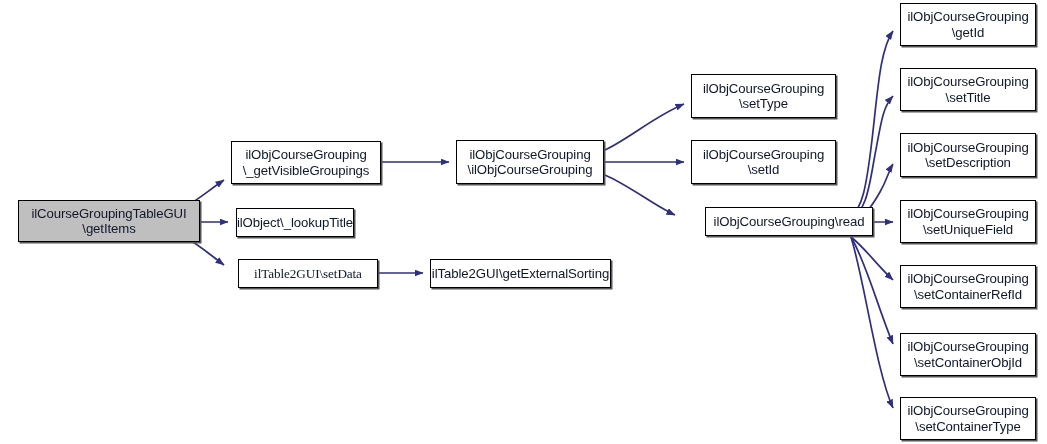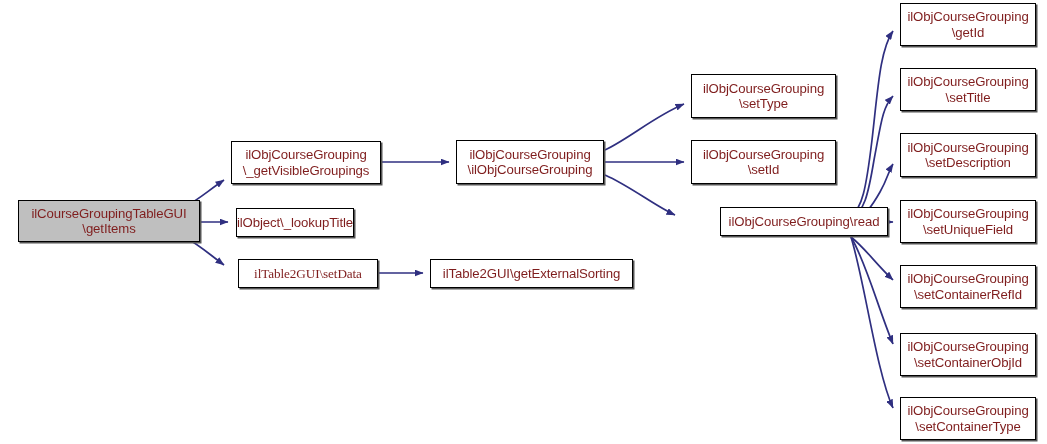--- a/index.html
+++ b/index.html
@@ -25,21 +25,21 @@
   }
   .node {
     position: absolute;
     box-sizing: border-box;
     border: 1px solid #000000;
     background: #ffffff;
     display: flex;
     align-items: center;
     justify-content: center;
     text-align: center;
-    color: #7f1d1d;
+    color: #0f172a;
     font-size: 13.2px;
     line-height: 15.5px;
     letter-spacing: -0.1px;
     white-space: pre-line;
     box-shadow: 1.5px 1.5px 0 0 #555555;
   }
   .node.root {
     background: #bfbfbf;
     border: 1px solid #000000;
   }
@@ -79,28 +79,28 @@
       </g>
   </svg>
 
   <div id="node-layer">
       <div class="node root" style="left: 18px; top: 200px; width: 182px; height: 42px; box-shadow: rgb(85, 85, 85) 1.5px 1.5px 0px 0px;"><span class="node-label">ilCourseGroupingTableGUI
 \getItems</span></div>
       <div class="node" style="left: 231px; top: 141px; width: 150px; height: 43px;"><span class="node-label">ilObjCourseGrouping
 \_getVisibleGroupings</span></div>
       <div class="node" style="left: 236px; top: 208px; width: 118px; height: 29px;"><span class="node-label">ilObject\_lookupTitle</span></div>
       <div class="node" style="left: 238px; top: 259px; width: 140px; height: 29px; font-family: Liberation Serif, serif;"><span class="node-label">ilTable2GUI\setData</span></div>
-      <div class="node" style="left: 430px; top: 259px; width: 203px; height: 29px;"><span class="node-label">ilTable2GUI\getExternalSorting</span></div>
+      <div class="node" style="left: 430px; top: 259px; width: 181px; height: 29px;"><span class="node-label">ilTable2GUI\getExternalSorting</span></div>
       <div class="node" style="left: 456px; top: 140px; width: 148px; height: 44px;"><span class="node-label">ilObjCourseGrouping
 \ilObjCourseGrouping</span></div>
       <div class="node" style="left: 691px; top: 74px; width: 145px; height: 44px;"><span class="node-label">ilObjCourseGrouping
 \setType</span></div>
       <div class="node" style="left: 691px; top: 140px; width: 145px; height: 44px;"><span class="node-label">ilObjCourseGrouping
 \setId</span></div>
-      <div class="node" style="left: 720px; top: 207px; width: 168px; height: 29px;"><span class="node-label">ilObjCourseGrouping\read</span></div>
+      <div class="node" style="left: 705px; top: 207px; width: 168px; height: 29px;"><span class="node-label">ilObjCourseGrouping\read</span></div>
       <div class="node" style="left: 900px; top: 3px; width: 136px; height: 43px;"><span class="node-label">ilObjCourseGrouping
 \getId</span></div>
       <div class="node" style="left: 900px; top: 68px; width: 136px; height: 43px;"><span class="node-label">ilObjCourseGrouping
 \setTitle</span></div>
       <div class="node" style="left: 900px; top: 133px; width: 136px; height: 44px;"><span class="node-label">ilObjCourseGrouping
 \setDescription</span></div>
       <div class="node" style="left: 900px; top: 200px; width: 136px; height: 43px;"><span class="node-label">ilObjCourseGrouping
 \setUniqueField</span></div>
       <div class="node" style="left: 900px; top: 265px; width: 136px; height: 43px;"><span class="node-label">ilObjCourseGrouping
 \setContainerRefId</span></div>

